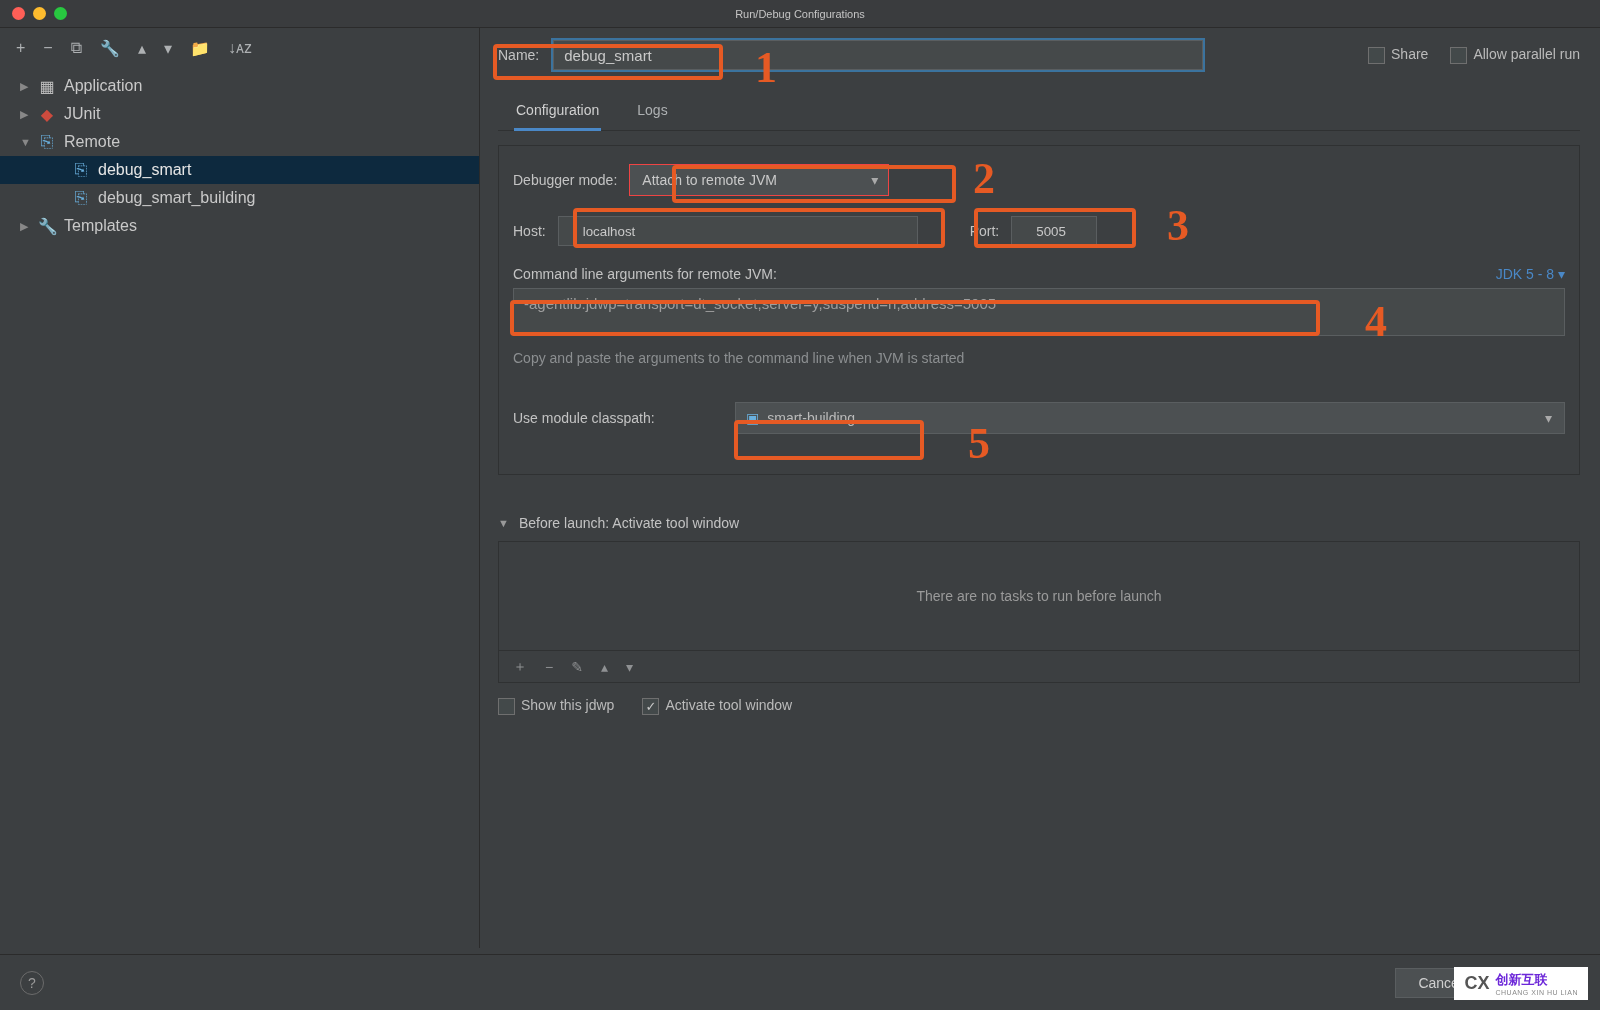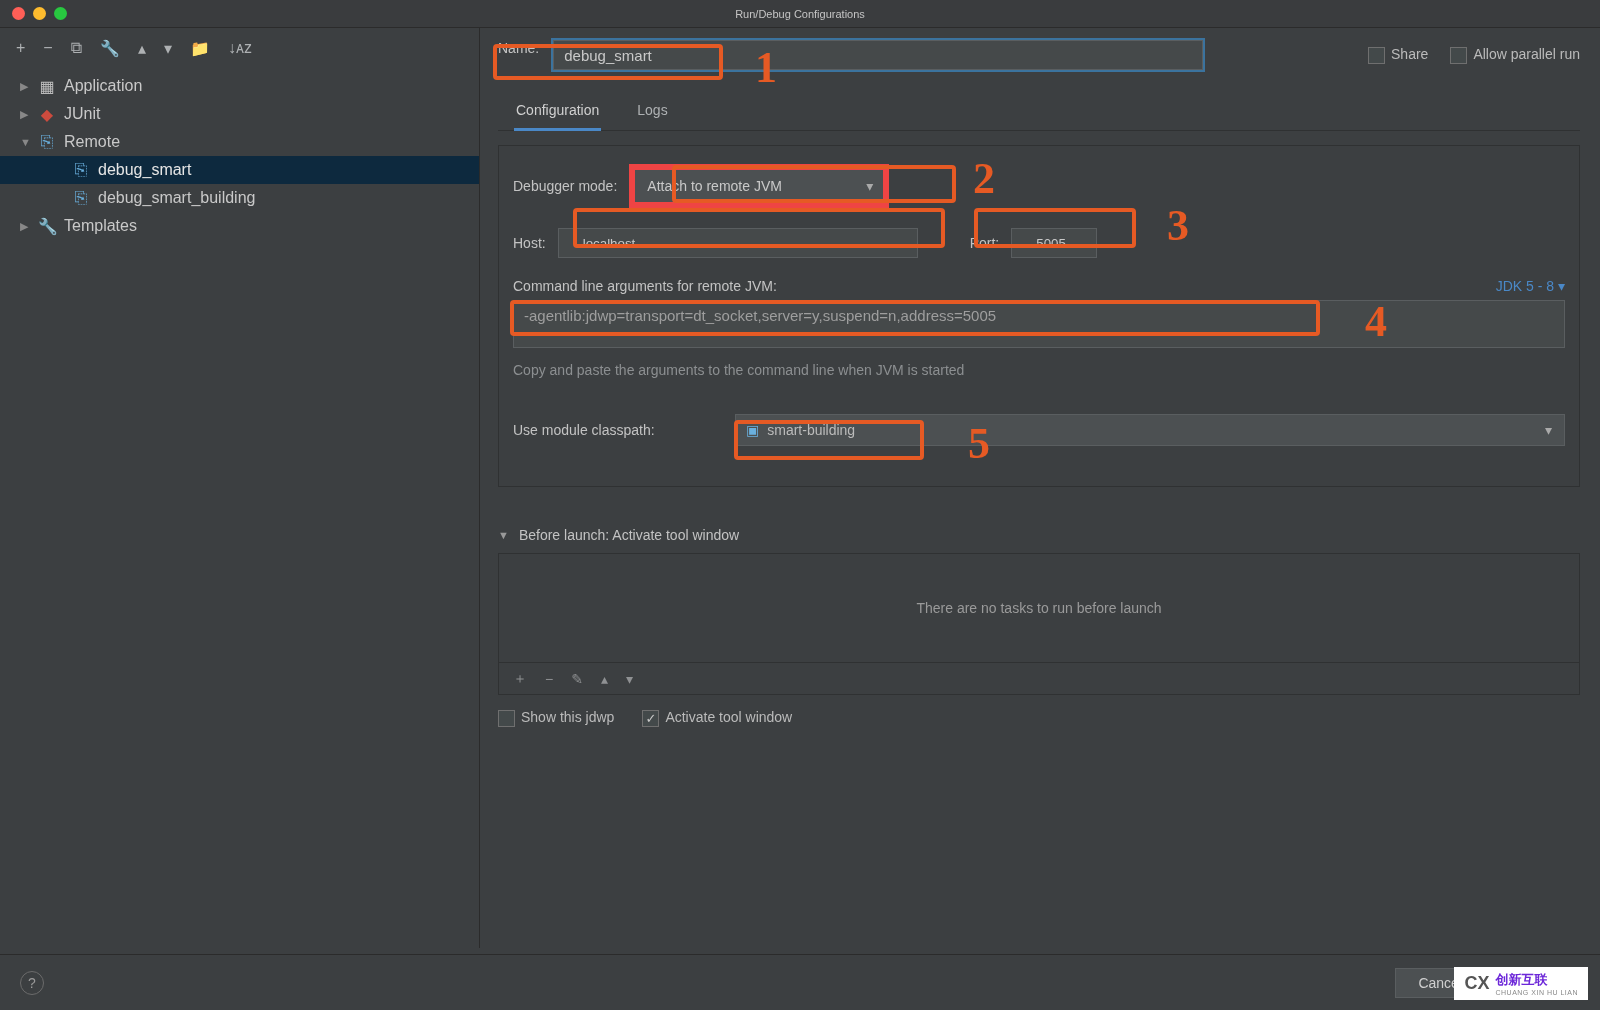--- a/index.html
+++ b/index.html
@@ -26,37 +26,37 @@
   .tree-row { display: flex; align-items: center; height: 28px; padding-left: 20px; gap: 8px; cursor: pointer; }
   .tree-row.sub { padding-left: 72px; }
   .tree-row.selected { background: #0d293e; color: #d8d8d8; }
   .tree-row .arrow { width: 10px; color: #888; font-size: 11px; }
   .tree-row .ticon { width: 18px; text-align: center; }
   .tree-row .label { color: #c9c9c9; font-weight: 500; }
   .tree-row.selected .label { color: #e6e6e6; }
 
   
   .panel { flex: 1; padding: 12px 20px 0 18px; overflow: hidden; }
-  .row { display: flex; }
+  .row { display: flex; align-items: center; }
   .name-row { gap: 14px; }
   .name-input { width: 650px; height: 30px; background: #45494a; border: 1px solid #5a5e60; color: #c9c9c9; padding: 0 10px; font-size: 15px; }
   .checks { margin-left: auto; display: flex; gap: 22px; align-items: center; }
   .chk { width: 17px; height: 17px; border: 1px solid #6f6f6f; background: #43494a; display: inline-block; vertical-align: middle; margin-right: 6px; }
   .chk.checked::after { content: "✓"; color: #c9c9c9; font-size: 13px; display: block; text-align: center; line-height: 15px; }
 
   
   .tabs { display: flex; gap: 34px; margin-top: 24px; padding-left: 16px; border-bottom: 1px solid #2f3132; }
   .tab { padding: 8px 2px 10px; cursor: pointer; color: #aeb1b3; }
   .tab.active { color: #d0d0d0; border-bottom: 3px solid #4a88c7; margin-bottom: -1px; }
 
   
   .card { border: 1px solid #2f3132; margin-top: 14px; padding: 18px 14px 30px 14px; }
   .frow { display: flex; align-items: center; gap: 12px; margin-bottom: 20px; }
   .lbl { color: #c3c3c3; }
-  .select { background: #4c5052; border: 6px solid #ef4444; color: #c9c9c9; height: 44px; padding: 0 30px 0 12px; position: relative; min-width: 260px; display: inline-flex; align-items: center; }
+  .select { background: #4c5052; border: 1px solid #ef4444; color: #c9c9c9; height: 32px; padding: 0 30px 0 12px; position: relative; min-width: 260px; display: inline-flex; align-items: center; }
   .select::after { content: "▾"; position: absolute; right: 10px; color: #aaa; }
   .tinput { background: #45494a; border: 1px solid #5a5e60; color: #c9c9c9; height: 30px; padding: 0 24px; }
   .tinput.host { width: 360px; }
   .tinput.port { width: 86px; }
   .cli-box { background: #45494a; border: 1px solid #5a5e60; color: #9e9e9e; height: 48px; padding: 6px 10px; font-family: "Menlo","Consolas",monospace; font-size: 15px; width: 100%; }
   .jdk-link { color: #4a88c7; margin-left: auto; cursor: pointer; }
   .hint { color: #8c8f91; font-size: 14px; margin-left: 0; }
   .module-select { flex: 1; height: 32px; background: #4c5052; border: 1px solid #5a5e60; display: flex; align-items: center; padding: 0 10px; gap: 8px; position: relative; }
   .module-select::after { content: "▾"; position: absolute; right: 12px; color: #aaa; }
   .module-hint { color: #8c8f91; font-size: 14px; margin-left: 224px; max-width: 520px; line-height: 1.4; }

